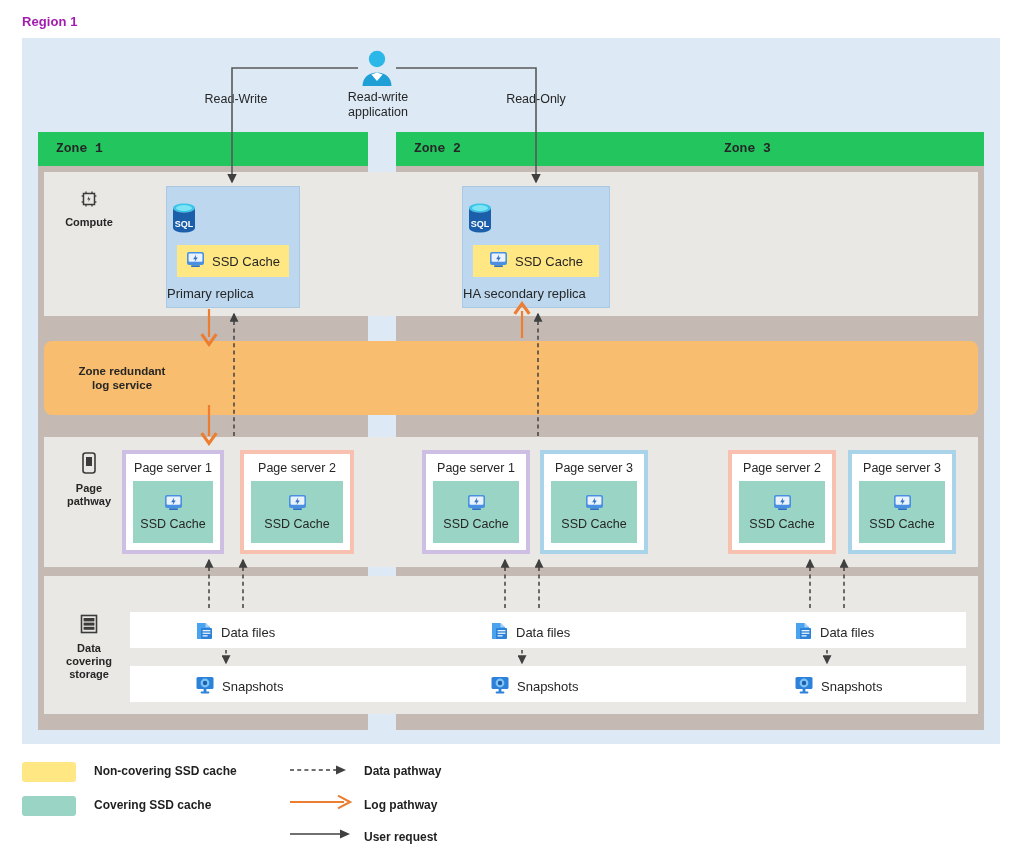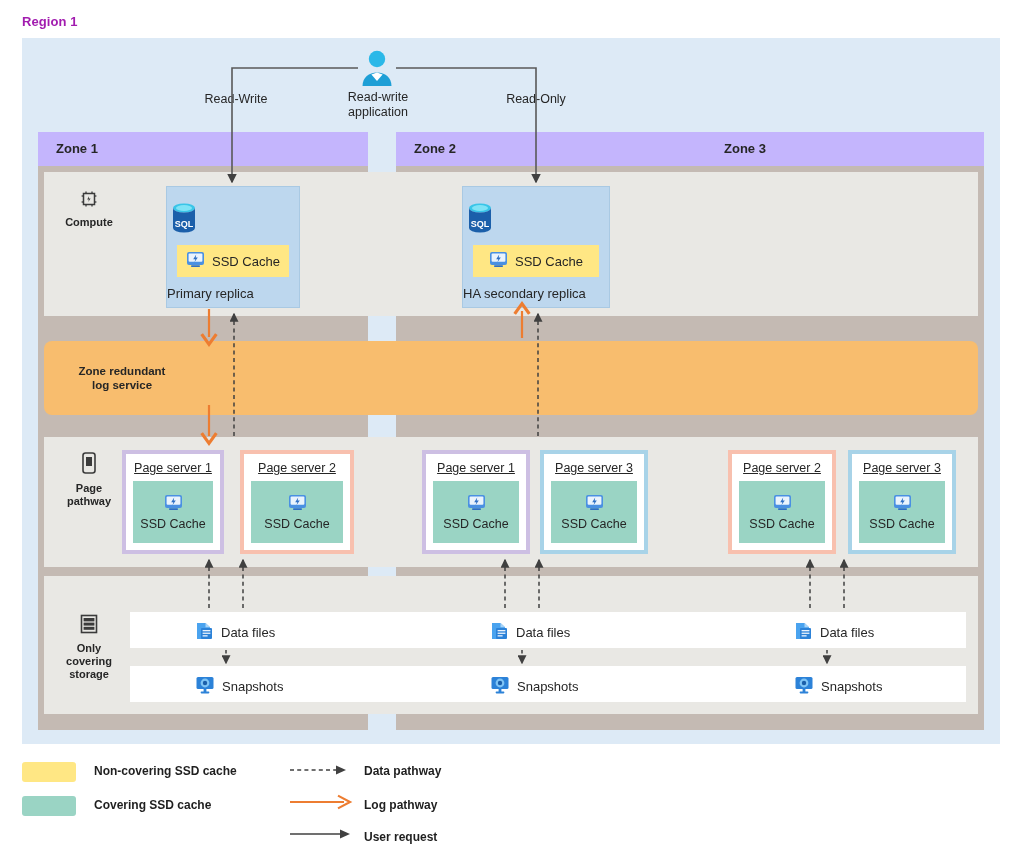--- a/index.html
+++ b/index.html
@@ -20,22 +20,23 @@
     font-size: 13px; font-weight: bold; color: #a21caf;
     letter-spacing: .1px;
   }
   #region-box {
     left: 22px; top: 38px; width: 978px; height: 706px;
     background: #ddeaf6;
   }
 
   
   .zone-header {
-    background: #c4b5fd;
+    background: #22c55e;
     height: 34px;
+    font-family: Liberation Mono, monospace;
   }
   .zone-header-label {
     position: absolute; left: 18px; top: 9px;
     font-size: 13px; font-weight: bold; color: #262626;
   }
 
   
   .zone-col { background: #c4bab3; }
 
   
@@ -78,21 +79,21 @@
     font-size: 11.5px; font-weight: bold; line-height: 14px;
     color: #262626; text-align: center; width: 120px;
   }
 
   
   .pserver {
     background: #ffffff;
     border-width: 4px; border-style: solid;
     text-align: center;
   }
-  .pserver-title { margin-top: 7px; font-size: 12.5px; color: #262626; text-decoration: underline; }
+  .pserver-title { margin-top: 7px; font-size: 12.5px; color: #262626; }
   .ssd-green {
     background: #9ad4c4;
     margin: 6px 7px 7px 7px;
     height: 62px;
     display: flex; flex-direction: column;
     align-items: center; justify-content: center;
     gap: 3px;
     font-size: 12.5px; color: #262626;
   }
 
@@ -324,21 +325,21 @@
 
   <div class="abs row-label" style="left:50px; top:614px;">
     <span class="ico">
       <svg width="18" height="20" viewBox="0 0 18 20">
         <rect x="1.5" y="1.5" width="15" height="17" fill="none" stroke="#3b3b3b" stroke-width="1.6"></rect>
         <rect x="3.6" y="4" width="10.8" height="3.4" fill="#3b3b3b"></rect>
         <rect x="3.6" y="8.6" width="10.8" height="3" fill="#3b3b3b"></rect>
         <rect x="3.6" y="12.8" width="10.8" height="3" fill="#3b3b3b"></rect>
       </svg>
     </span>
-    <span>Only</span><br>
+    <span>Data</span><br>
     <span>covering</span><br>
     <span>storage</span>
   </div>
 
   <div class="abs store-row" style="left:130px; top:612px; width:836px; height:36px;"></div>
   <div class="store-item" style="left:195px; top:621px;">
     <span>
       <svg width="19" height="20" viewBox="0 0 19 20">
         <path d="M2 2 h8.5 L15 6.3 V18 H2 Z" fill="#4aa3ef"></path>
         <path d="M10.5 2 V6.3 H15 Z" fill="#a9d4f7"></path>

